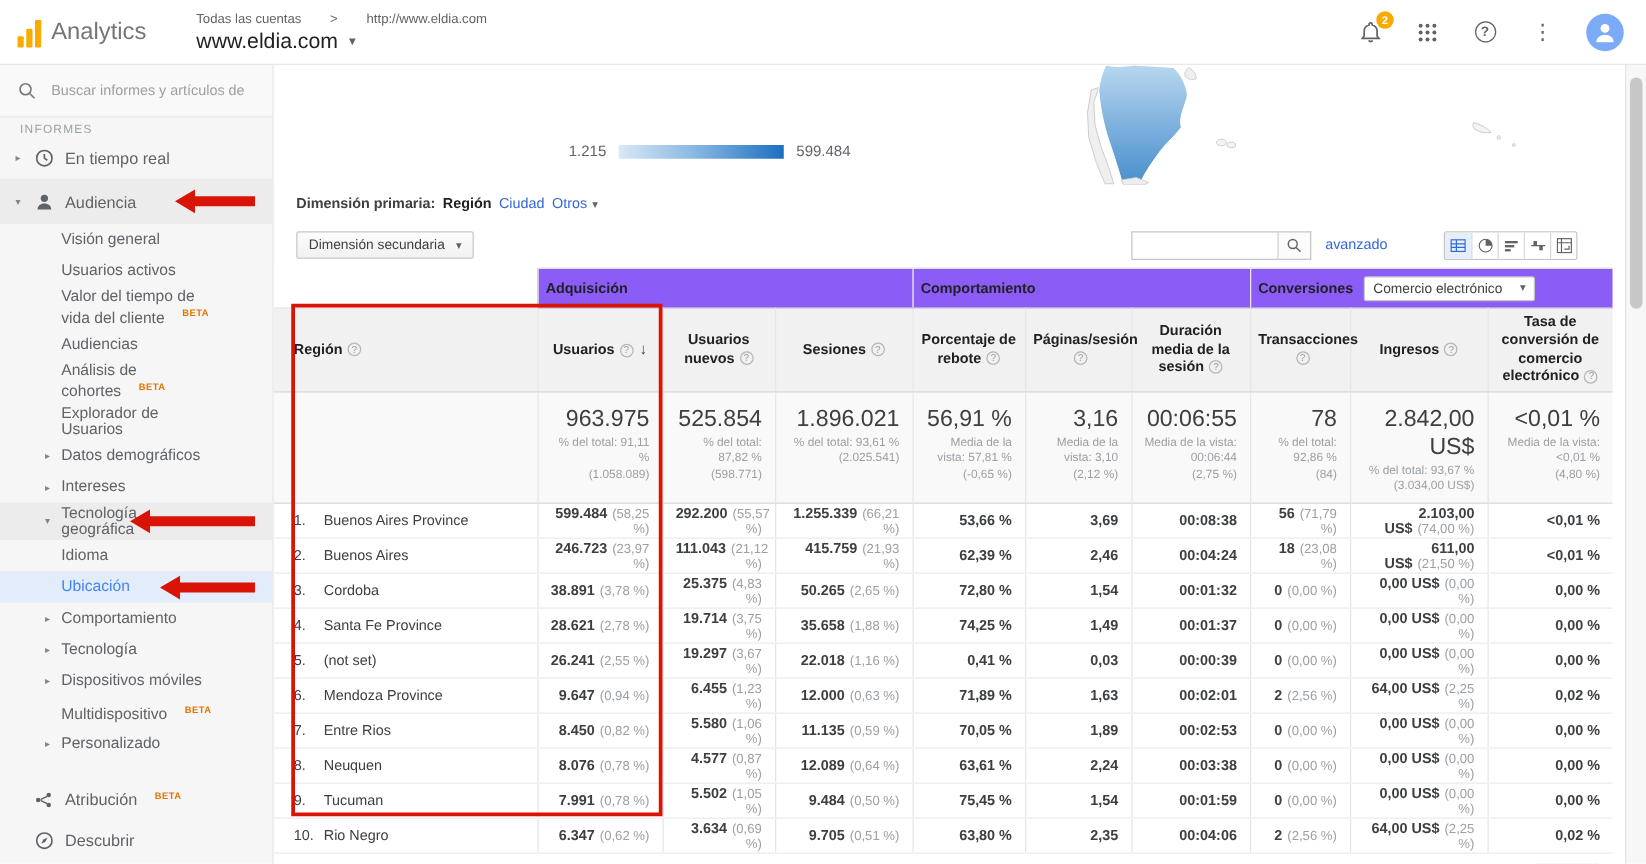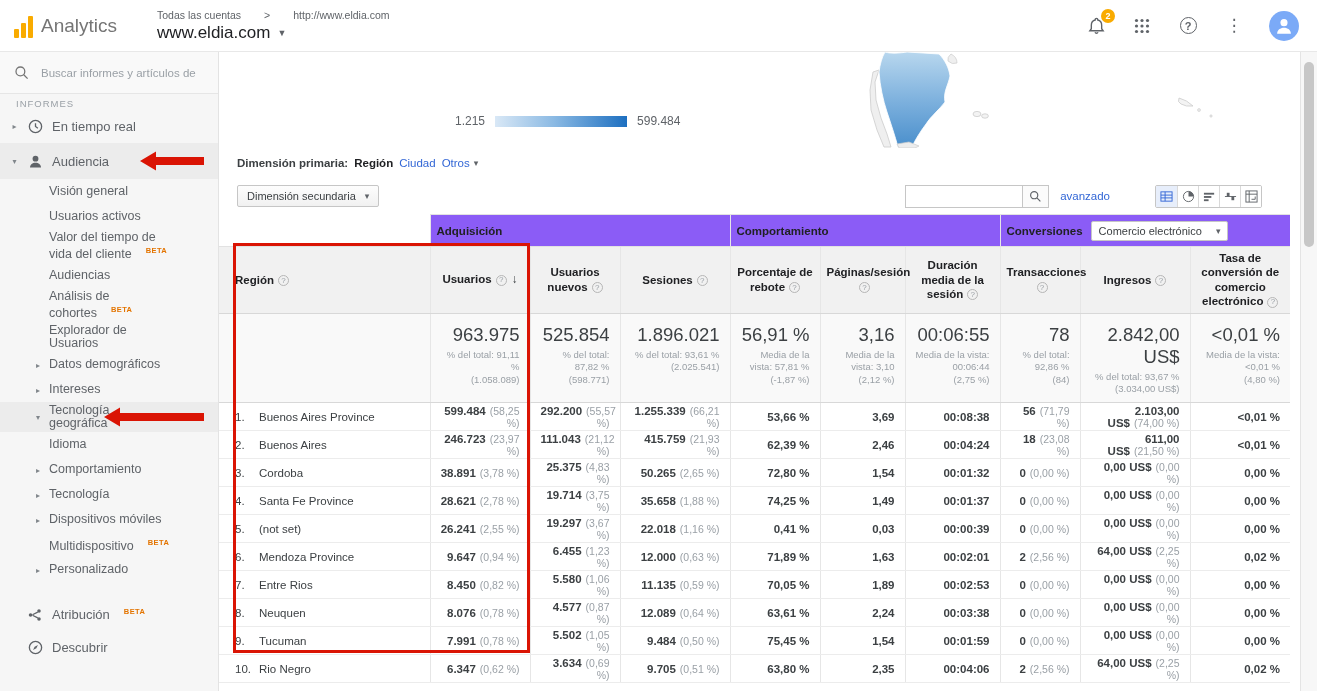--- a/index.html
+++ b/index.html
@@ -228,20 +228,26 @@
       <div class="sub hl">
         <span class="schev">▾</span>
         <span class="lbl">Tecnología geográfica</span>
         <svg class="annot-arrow" width="100" height="21" viewBox="0 0 100 21">
           <polygon class="annot-fill" points="0,10.5 16,1 16,6.5 100,6.5 100,14.5 16,14.5 16,20"></polygon>
         </svg>
       </div>
       <div class="sub">
           <span class="lbl">Idioma</span>
         </div>
+      <div class="sub active">
+        <span class="lbl">Ubicación</span>
+        <svg class="annot-arrow" width="76" height="21" viewBox="0 0 76 21">
+          <polygon class="annot-fill" points="0,10.5 16,1 16,6.5 76,6.5 76,14.5 16,14.5 16,20"></polygon>
+        </svg>
+      </div>
       <div class="sub">
           <span class="schev">▸</span>
           <span class="lbl">Comportamiento</span>
         </div>
       <div class="sub">
           <span class="schev">▸</span>
           <span class="lbl">Tecnología</span>
         </div>
       <div class="sub">
           <span class="schev">▸</span>
@@ -433,21 +439,21 @@
 
   <td>
     <span class="sum-val">1.896.021</span>
     <span class="sum-sub">% del total: 93,61 %</span>
     <span class="sum-sub">(2.025.541)</span>
   </td>
 
   <td>
     <span class="sum-val">56,91 %</span>
     <span class="sum-sub">Media de la vista: 57,81 %</span>
-    <span class="sum-sub">(-1,87 %)</span>
+    <span class="sum-sub">(-0,65 %)</span>
   </td>
 
   <td>
     <span class="sum-val">3,16</span>
     <span class="sum-sub">Media de la vista: 3,10</span>
     <span class="sum-sub">(2,12 %)</span>
   </td>
 
   <td>
     <span class="sum-val">00:06:55</span>

